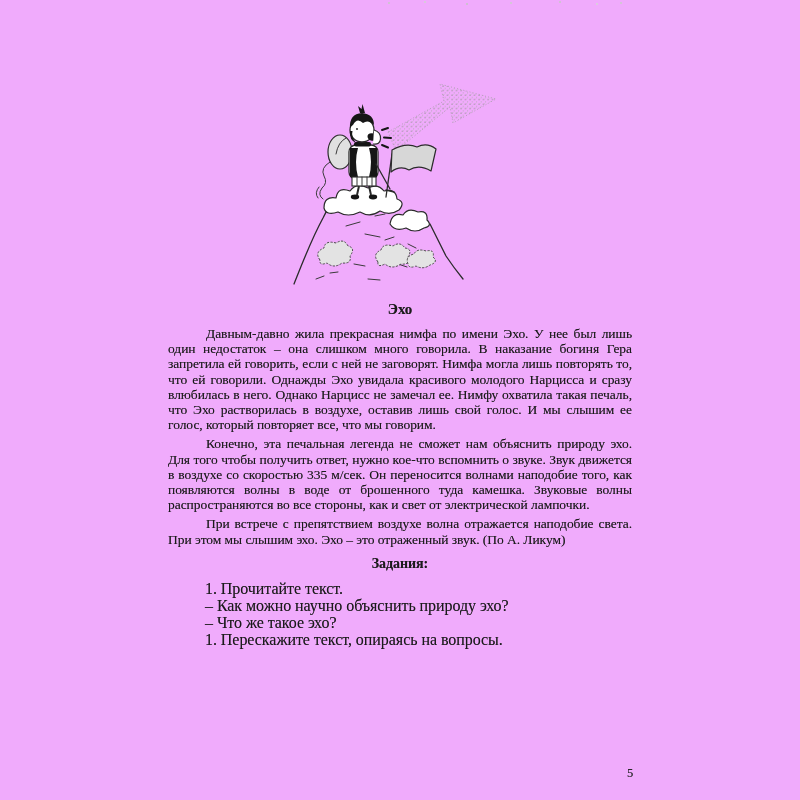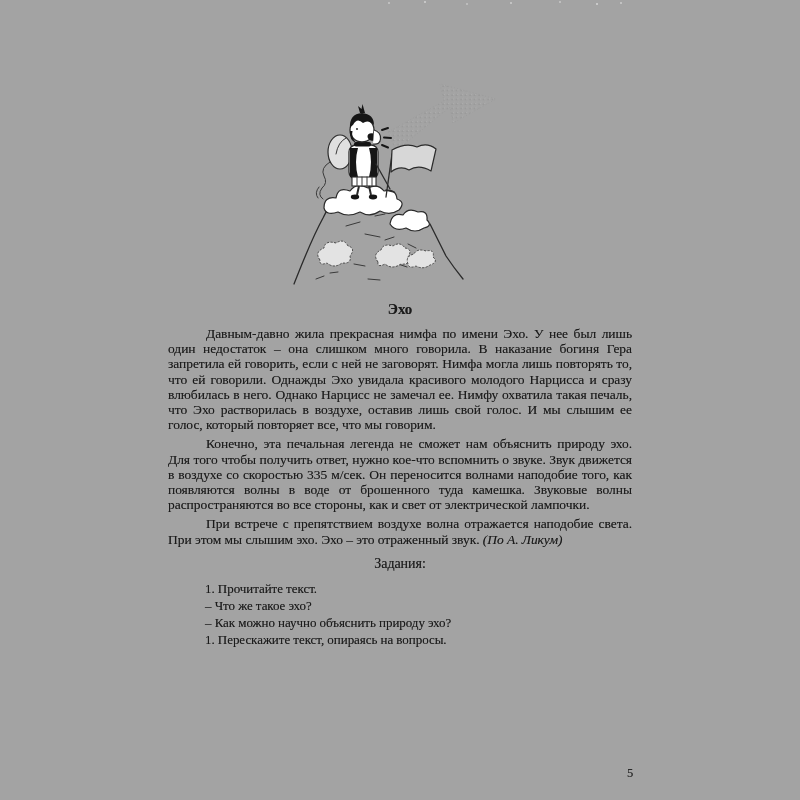--- a/index.html
+++ b/index.html
@@ -6,21 +6,21 @@
   html, body { background: #ffffff; }
   body {
     width: 800px; height: 800px;
     font-family: "Liberation Serif", serif;
     color: #1b1b1b;
     position: relative;
     overflow: hidden;
   }
   .scan-page {
     position: absolute; inset: 0;
-    background: #a3a3a3;
+    background: #f0abfc;
   }
   
   .scan-noise {
     position: absolute; top: 2px; left: 388px;
     width: 2px; height: 2px; background: #c9c9c9; border-radius: 50%;
     box-shadow: 36px -1px 0 #d2d2d2, 78px 1px 0 #c4c4c4, 122px 0 0 #cecece,
                 171px -1px 0 #c9c9c9, 208px 1px 0 #d6d6d6, 232px 0 0 #cccccc;
   }
   .illustration {
     position: absolute; left: 280px; top: 58px;
@@ -31,27 +31,27 @@
     font-size: 13.5px; line-height: 15.2px; letter-spacing: -0.05px;
     text-shadow: 0 0 0.5px rgba(30,30,30,0.5);
   }
   .article h1 {
     font-size: 15px; line-height: 18px; text-align: center;
     font-weight: bold; margin-bottom: 8px;
   }
   .article p {
     text-align: justify; text-indent: 38px; margin-bottom: 4px;
   }
-  .attribution { font-style: italic; }
+  .attribution { }
   .tasks-heading {
     font-size: 14px; line-height: 17px; text-align: center;
-    font-weight: normal; margin-top: 8px; margin-bottom: 8px;
+    font-weight: bold; margin-top: 8px; margin-bottom: 8px;
   }
   .tasks { list-style: none; margin-left: 37px; }
-  .tasks li { font-size: 13px; line-height: 17.2px; text-align: left; }
+  .tasks li { font-size: 16px; line-height: 17.2px; text-align: left; }
   .page-number {
     position: absolute; left: 620px; top: 766px; width: 20px;
     font-size: 12.5px; text-align: center; color: #2a2a2a;
     text-shadow: 0 0 0.5px rgba(30,30,30,0.5);
   }
   svg .ln { fill: none; stroke: #2b2b2b; stroke-width: 1.3; stroke-linecap: round; }
   svg .thin { fill: none; stroke: #3a3a3a; stroke-width: 1; stroke-linecap: round; }
   svg .blob { fill: #ffffff; stroke: #2b2b2b; stroke-width: 1.2; stroke-linejoin: round; }
   svg .bush { fill: #e3e3e3; stroke: #4a4a4a; stroke-width: 1; stroke-dasharray: 2.2 1.4; stroke-linejoin: round; }
   svg .dark { fill: #161616; stroke: none; }
@@ -132,21 +132,21 @@
 
   <div class="article">
     <h1>Эхо</h1>
     <p>Давным-давно жила прекрасная нимфа по имени Эхо. У нее был лишь один недостаток – она слишком много говорила. В наказание богиня Гера запретила ей говорить, если с ней не заговорят. Нимфа могла лишь повторять то, что ей говорили. Однажды Эхо увидала красивого молодого Нарцисса и сразу влюбилась в него. Однако Нарцисс не замечал ее. Нимфу охватила такая печаль, что Эхо растворилась в воздухе, оставив лишь свой голос. И мы слышим ее голос, который повторяет все, что мы говорим.</p>
     <p>Конечно, эта печальная легенда не сможет нам объяснить природу эхо. Для того чтобы получить ответ, нужно кое-что вспомнить о звуке. Звук движется в воздухе со скоростью 335 м/сек. Он переносится волнами наподобие того, как появляются волны в воде от брошенного туда камешка. Звуковые волны распространяются во все стороны, как и свет от электрической лампочки.</p>
     <p><span>При встрече с препятствием воздухе волна отражается наподобие света. При этом мы слышим эхо. Эхо – это отраженный звук.</span> <span class="attribution">(По А. Ликум)</span></p>
 
     <div class="tasks-heading">Задания:</div>
     <ul class="tasks">
       <li>1. Прочитайте текст.</li>
+      <li>– Как можно научно объяснить природу эхо?</li>
       <li>– Что же такое эхо?</li>
-      <li>– Как можно научно объяснить природу эхо?</li>
       <li>1. Перескажите текст, опираясь на вопросы.</li>
     </ul>
   </div>
 
   <div class="page-number">5</div>
 
 </div>
 
 </body></html>

